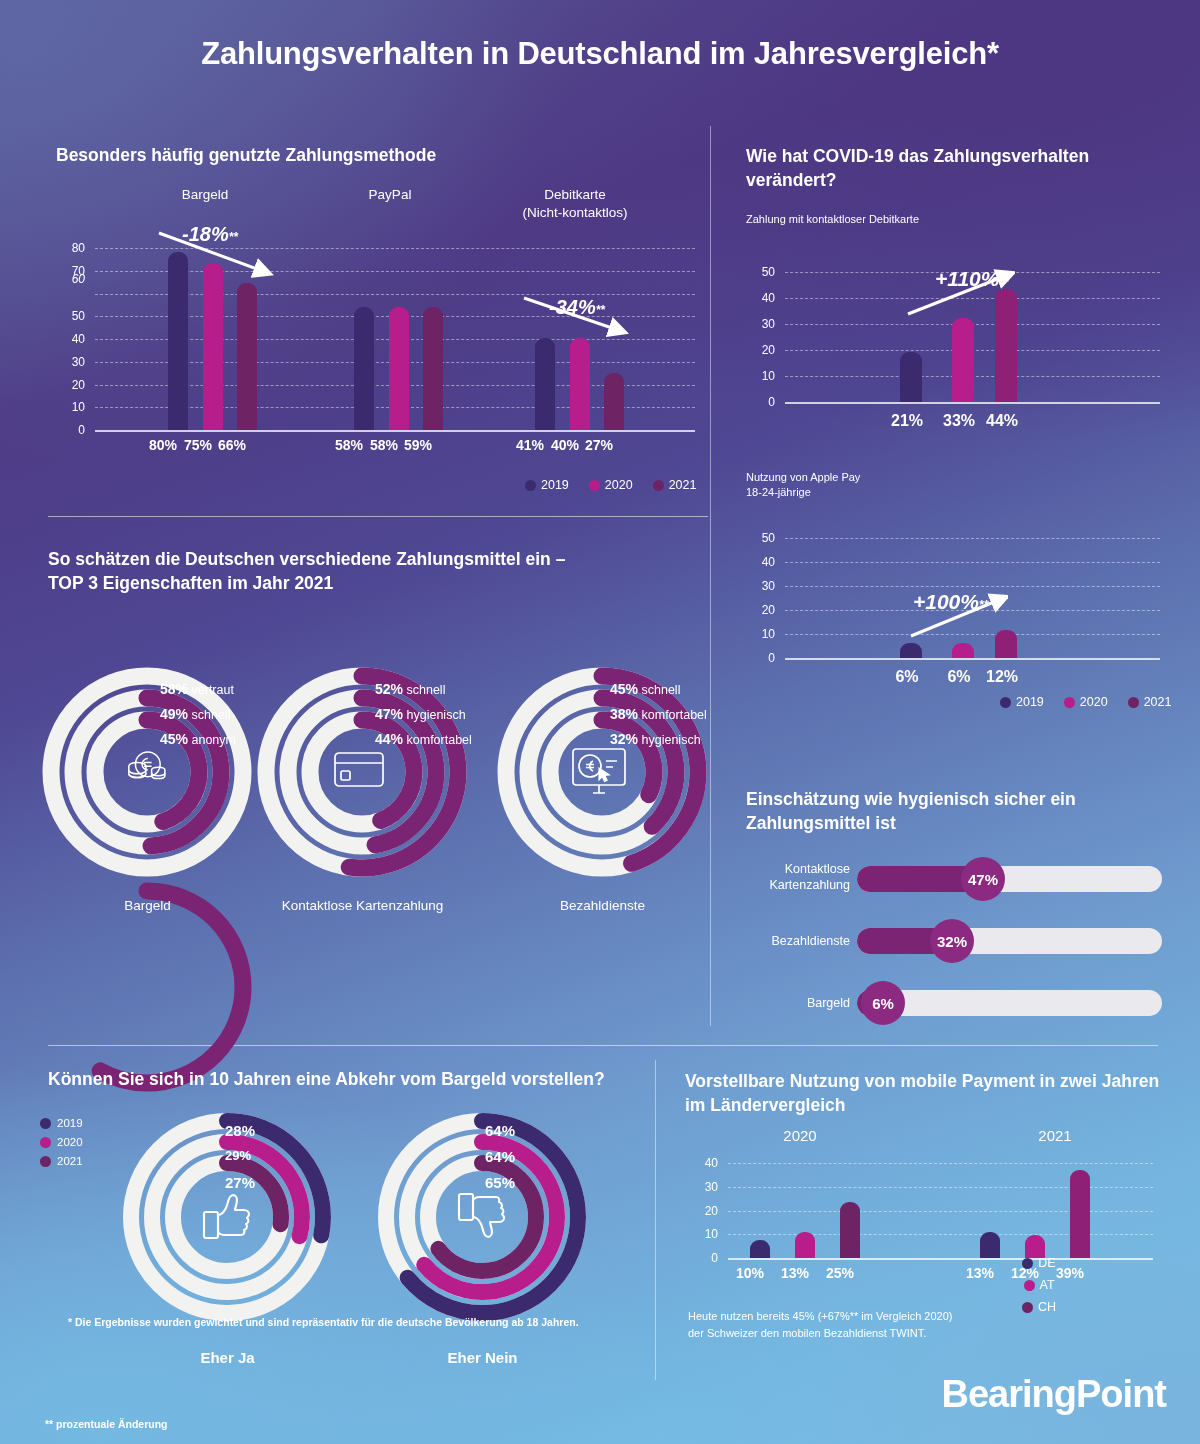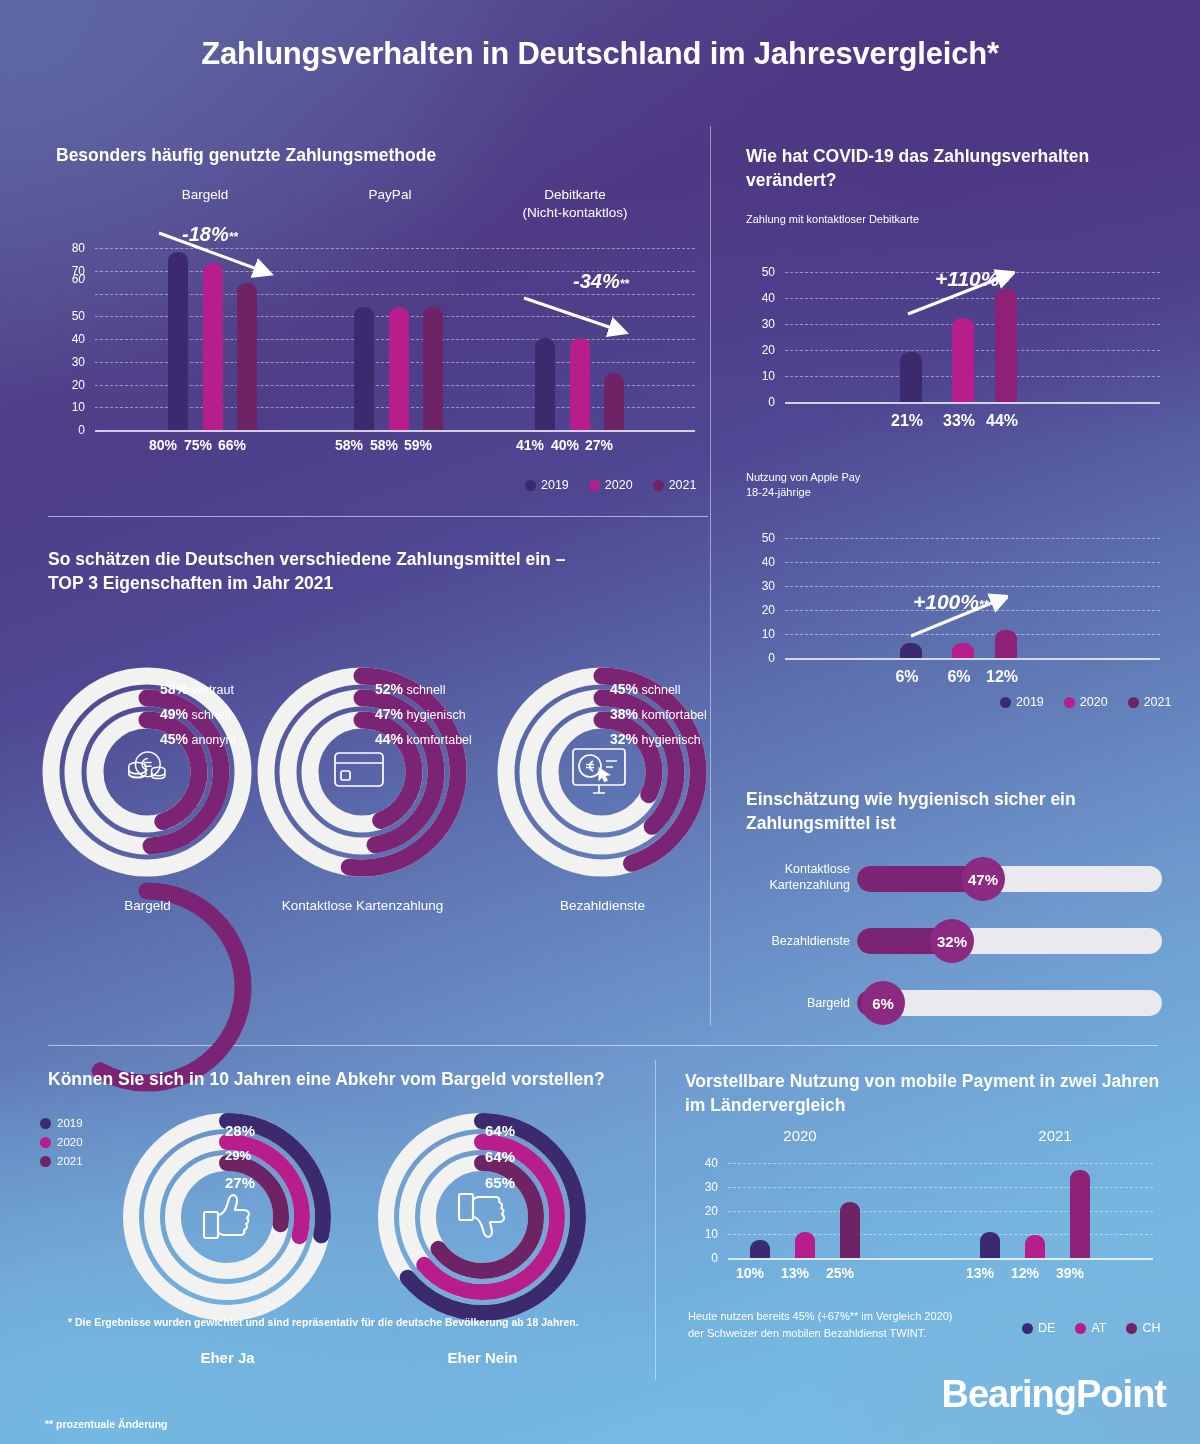--- a/index.html
+++ b/index.html
@@ -146,21 +146,21 @@
 <div class="arrow-txt" style="left:182px;top:223px;transform:rotate(0deg);">-18%<span style="font-size:12px;">**</span></div>
 
 <svg class="icon-svg" style="left:520px;top:290px;" width="110" height="50" viewBox="0 0 110 50">
   <defs>
       <marker id="ah2" markerWidth="7" markerHeight="7" refX="1" refY="3.5" orient="auto">
         <path d="M0,0 L7,3.5 L0,7 z" fill="#fff"></path>
       </marker>
     </defs>
   <line x1="4" y1="8" x2="92" y2="38" stroke="#fff" stroke-width="3" marker-end="url(#ah2)"></line>
 </svg>
-<div class="arrow-txt" style="left:549px;top:270px;margin-left:24px;">-34%<span style="font-size:12px;">**</span></div>
+<div class="arrow-txt" style="left:549px;top:296px;">-34%<span style="font-size:12px;">**</span></div>
 
 <div class="legend" style="left:525px;top:478px;">
   <span class="item">
       <i class="dot" style="background:#3b2a6d"></i>
       <span>2019</span>
     </span>
   <span class="item">
       <i class="dot" style="background:#b81d8c"></i>
       <span>2020</span>
     </span>
@@ -445,21 +445,21 @@
 <div class="val-label" style="left:775px;top:1265px;width:40px;">13%</div>
 <div class="val-label" style="left:820px;top:1265px;width:40px;">25%</div>
 <div class="val-label" style="left:960px;top:1265px;width:40px;">13%</div>
 <div class="val-label" style="left:1005px;top:1265px;width:40px;">12%</div>
 <div class="val-label" style="left:1050px;top:1265px;width:40px;">39%</div>
 
 <div class="note" style="left:688px;top:1308px;width:440px;">
   <span>Heute nutzen bereits 45% (+67%** im Vergleich 2020)</span><br><span>der Schweizer den mobilen Bezahldienst TWINT.</span>
 </div>
 
-<div class="legend" style="left:1022px;top:1321px;">
+<div class="legend" style="left:1022px;top:1256px;flex-direction:column;">
   <span class="item">
       <i class="dot" style="background:#3b2a6d"></i>
       <span>DE</span>
     </span>
   <span class="item">
       <i class="dot" style="background:#b81d8c"></i>
       <span>AT</span>
     </span>
   <span class="item">
       <i class="dot" style="background:#6d2364"></i>

